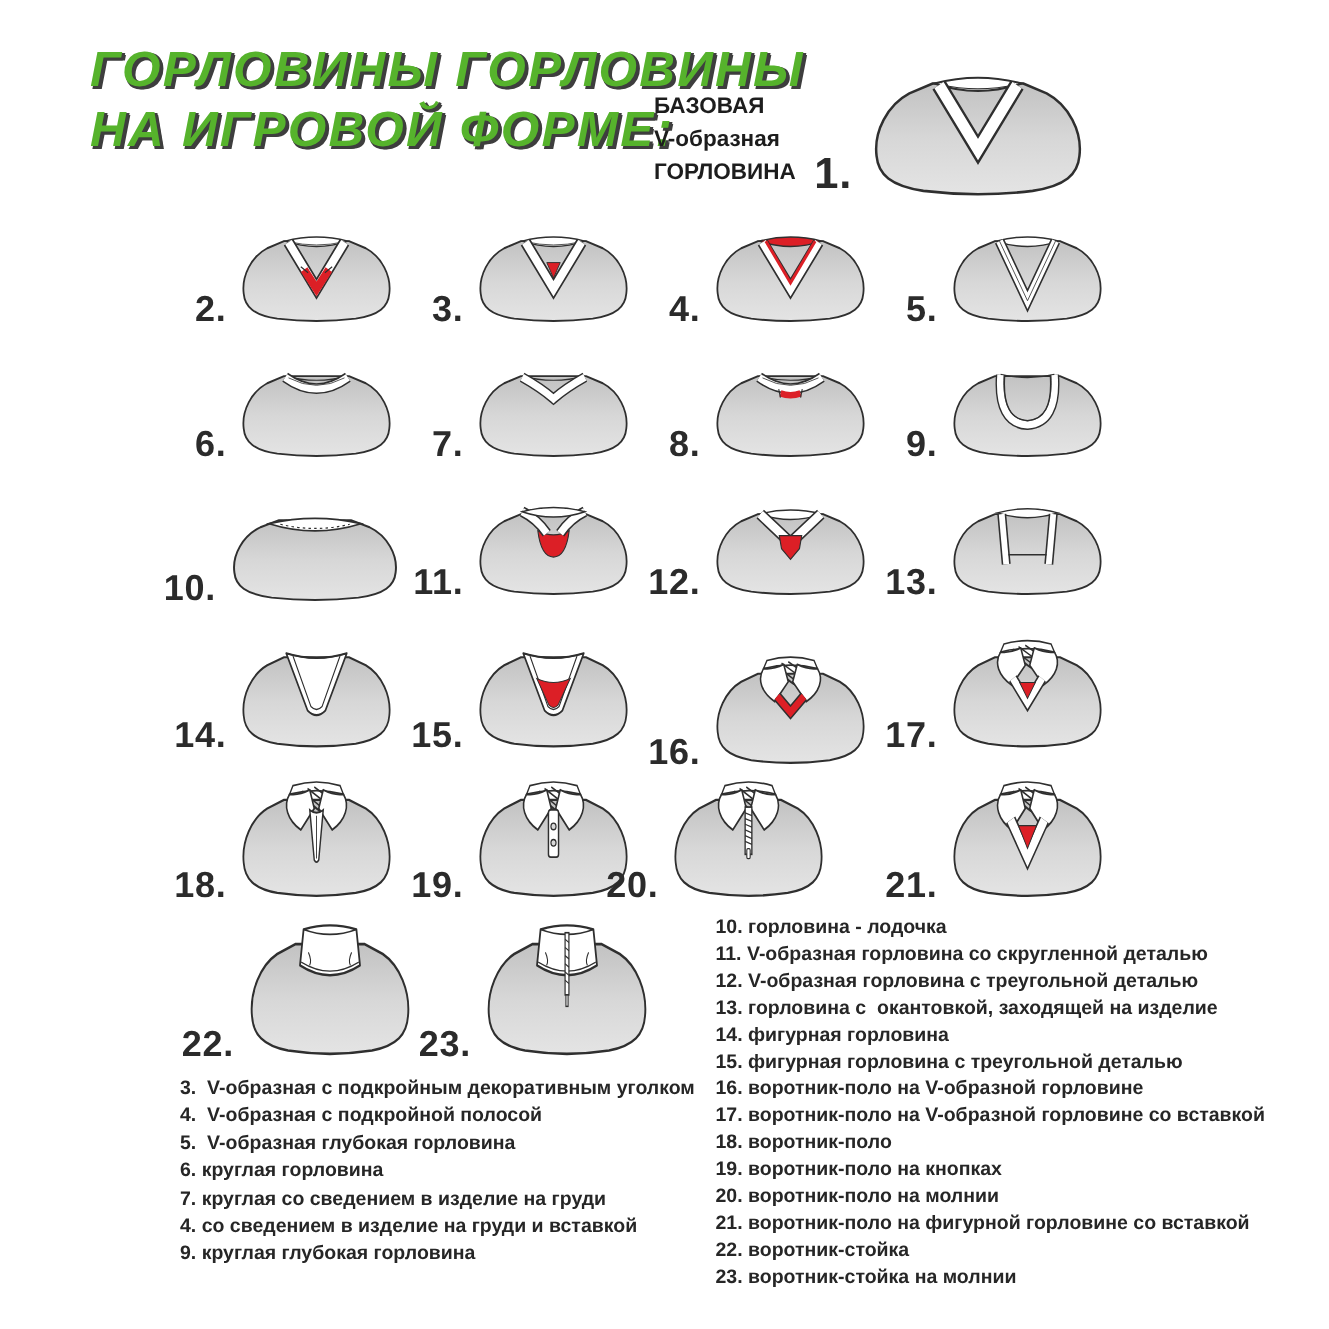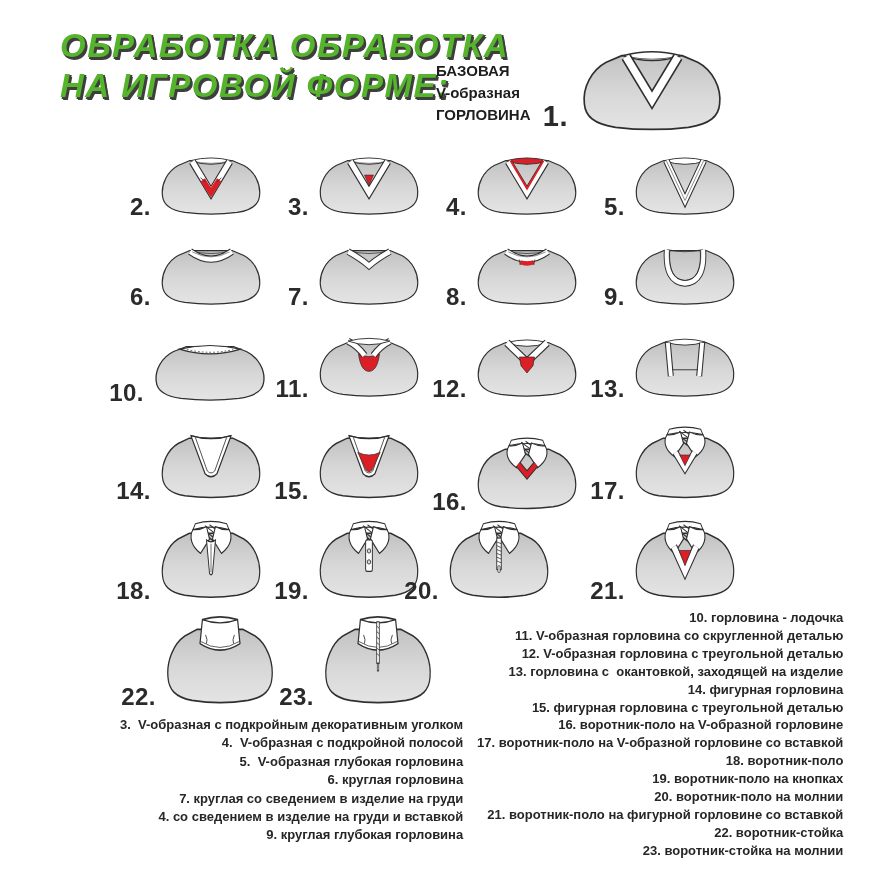--- a/index.html
+++ b/index.html
@@ -9,41 +9,41 @@
          font-size:33px;line-height:40px;font-weight:bold;font-style:italic;
          letter-spacing:1.5px;white-space:nowrap;
          text-shadow:2px 1px 0 #3e3e3e,2.5px 2.5px 0 #3e3e3e,1px 2px 0 #3e3e3e;}
   #subtitle{position:absolute;left:436px;top:60px;color:#1d1d1d;
             font-size:15px;line-height:22px;font-weight:bold;white-space:nowrap;}
   .cell{position:absolute;}
   .cell svg{position:absolute;left:0;top:0;}
   .num{position:absolute;left:-50px;bottom:-3px;width:46px;text-align:right;
        font-size:24px;font-weight:bold;color:#2b2b2b;letter-spacing:0.5px;}
   .num.big{font-size:29px;left:-52px;bottom:2px;}
-  .legend{position:absolute;color:#262626;font-size:13px;font-weight:bold;text-align:right;}
+  .legend{position:absolute;color:#262626;font-size:13px;font-weight:bold;}
   .legend .legend-line{white-space:pre;}
   #legend-left{left:120px;top:716px;line-height:18.4px;}
   #legend-right{left:477px;top:609px;line-height:17.9px;}
 </style>
 </head>
 <body>
 
 <div id="page">
   <svg width="0" height="0" style="position:absolute">
     <defs>
       <linearGradient id="gBody" x1="0" y1="0" x2="0" y2="1">
         <stop offset="0" stop-color="#c2c2c2"></stop>
         <stop offset="0.5" stop-color="#d7d7d7"></stop>
         <stop offset="1" stop-color="#e4e4e4"></stop>
       </linearGradient>
     </defs>
   </svg>
 
   <div id="title">
-    <div>ОБРАБОТКА ОБРАБОТКА</div>
+    <div>ГОРЛОВИНЫ ГОРЛОВИНЫ</div>
     <div>НА ИГРОВОЙ ФОРМЕ:</div>
   </div>
 
   <div id="subtitle">
     <div>БАЗОВАЯ</div>
     <div>V-образная</div>
     <div>ГОРЛОВИНА</div>
   </div>
 
   <div id="grid">

